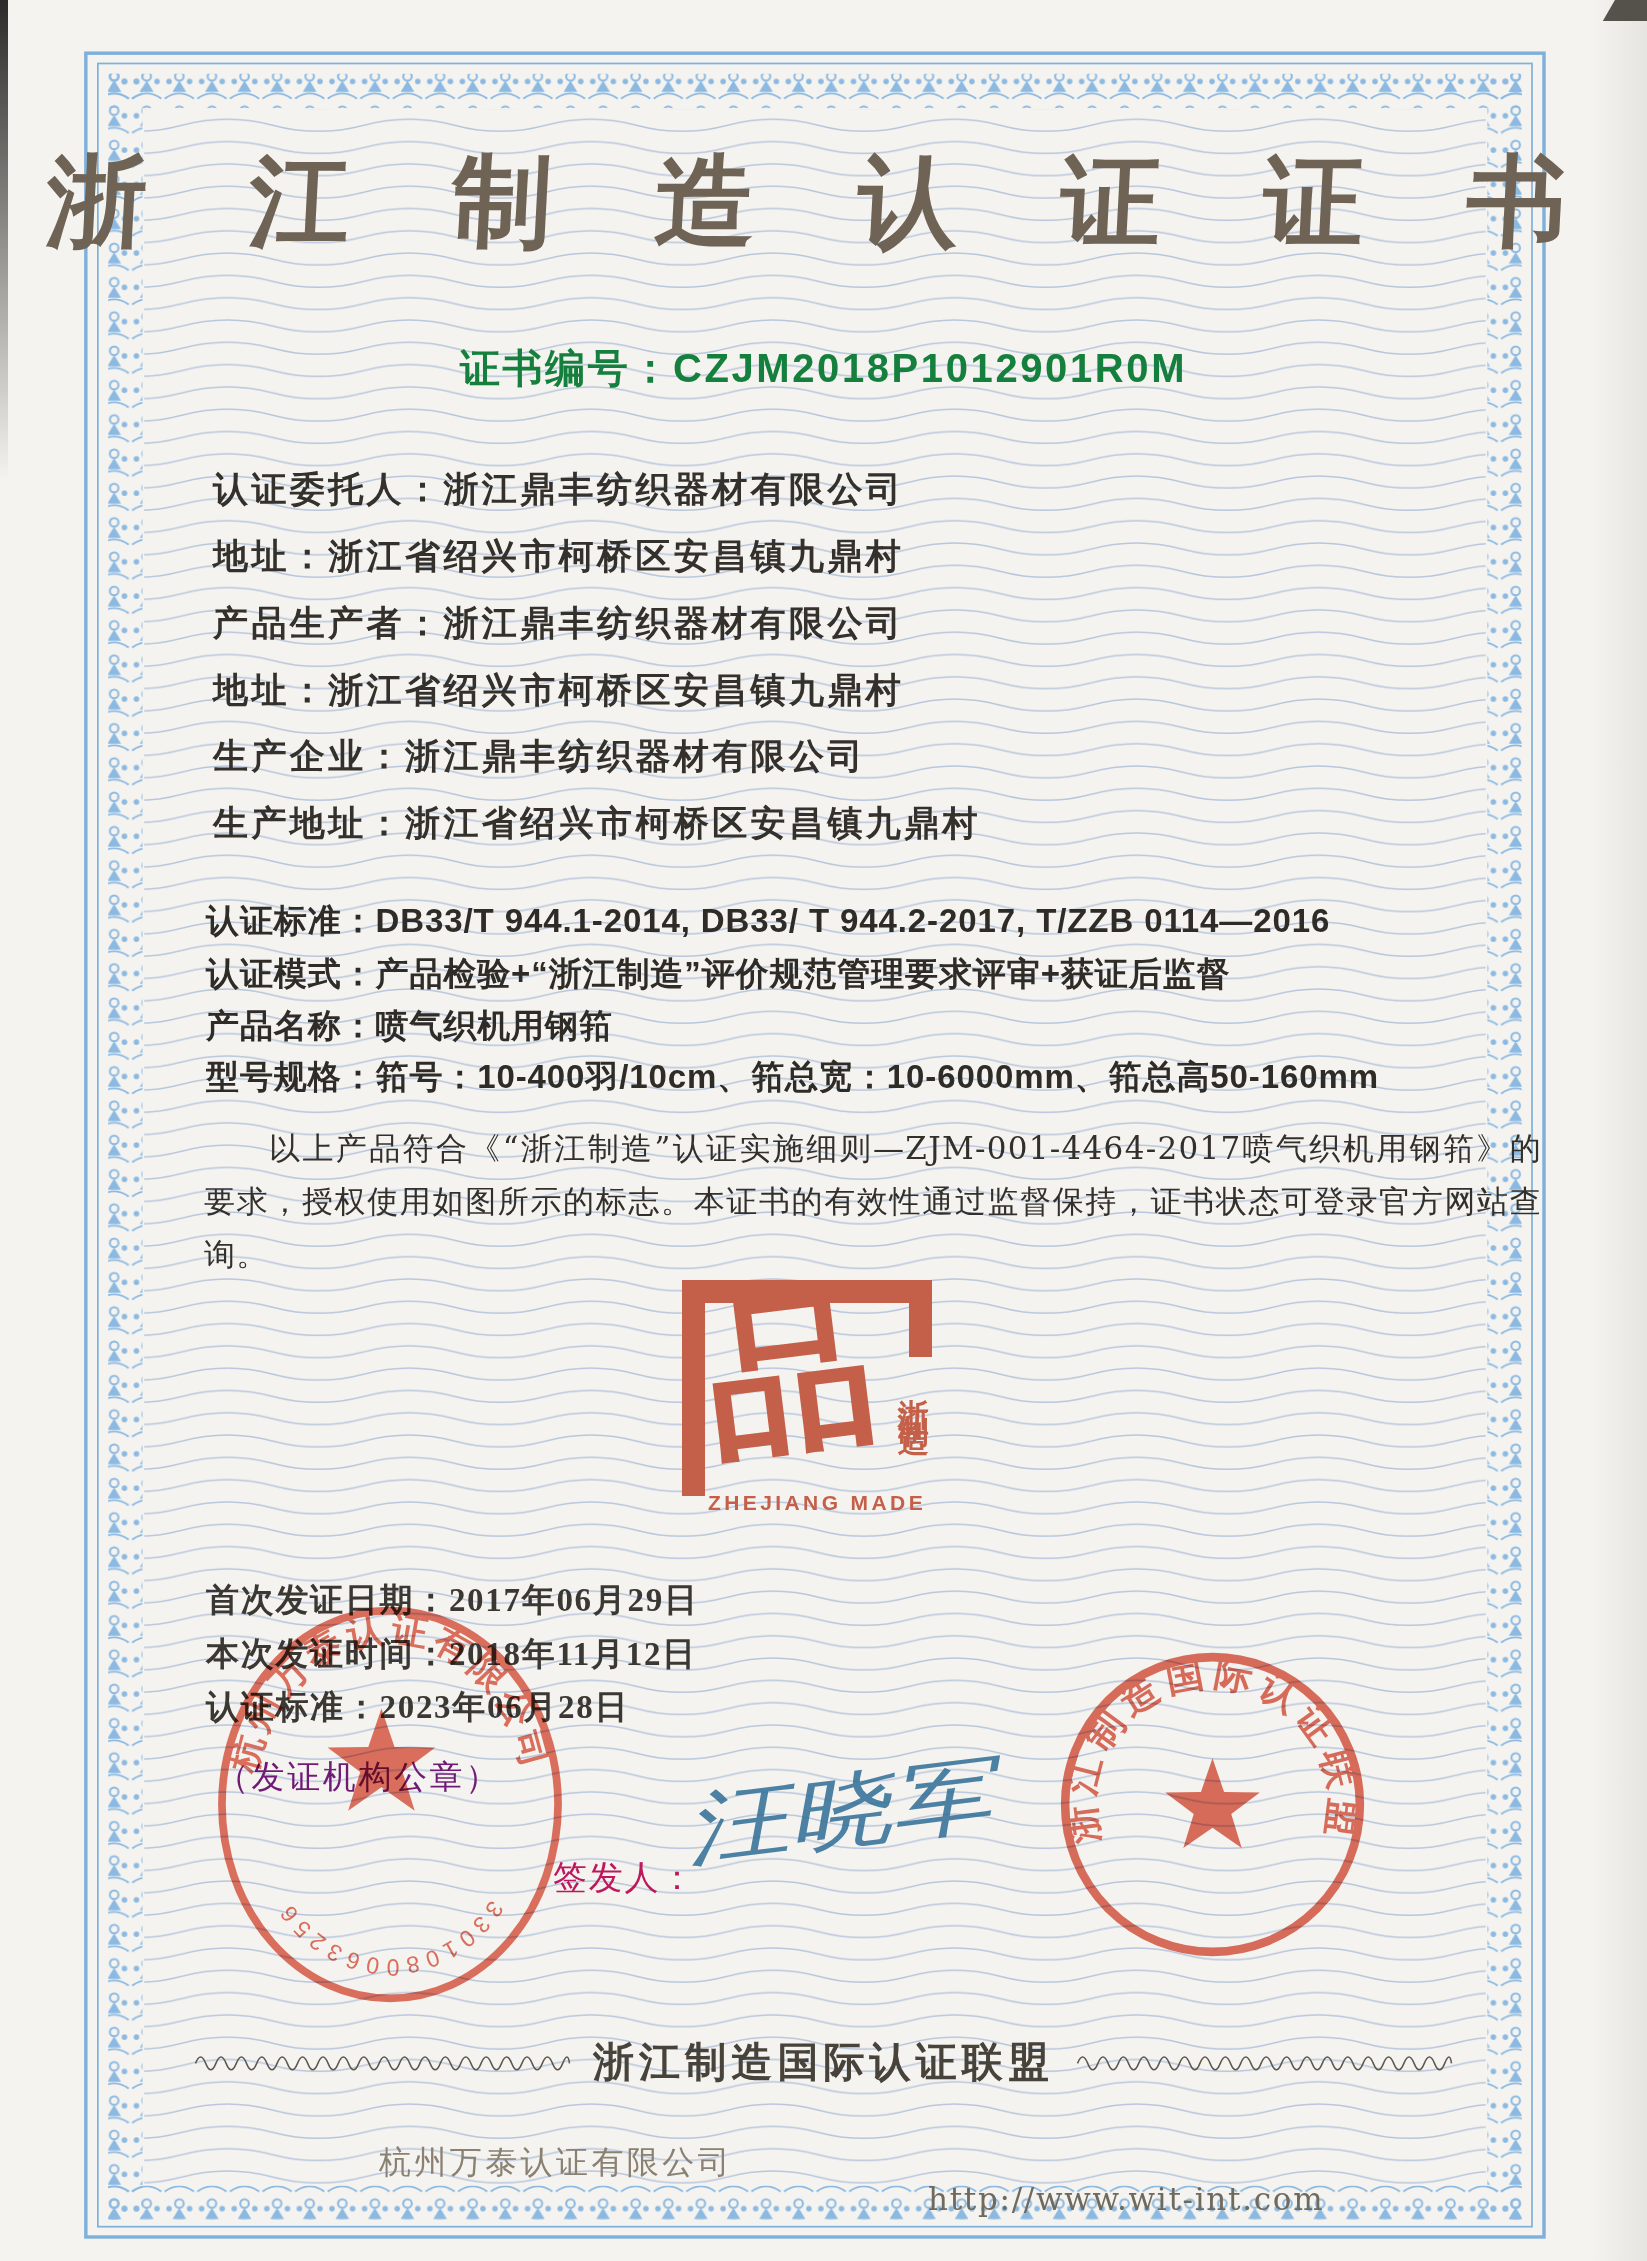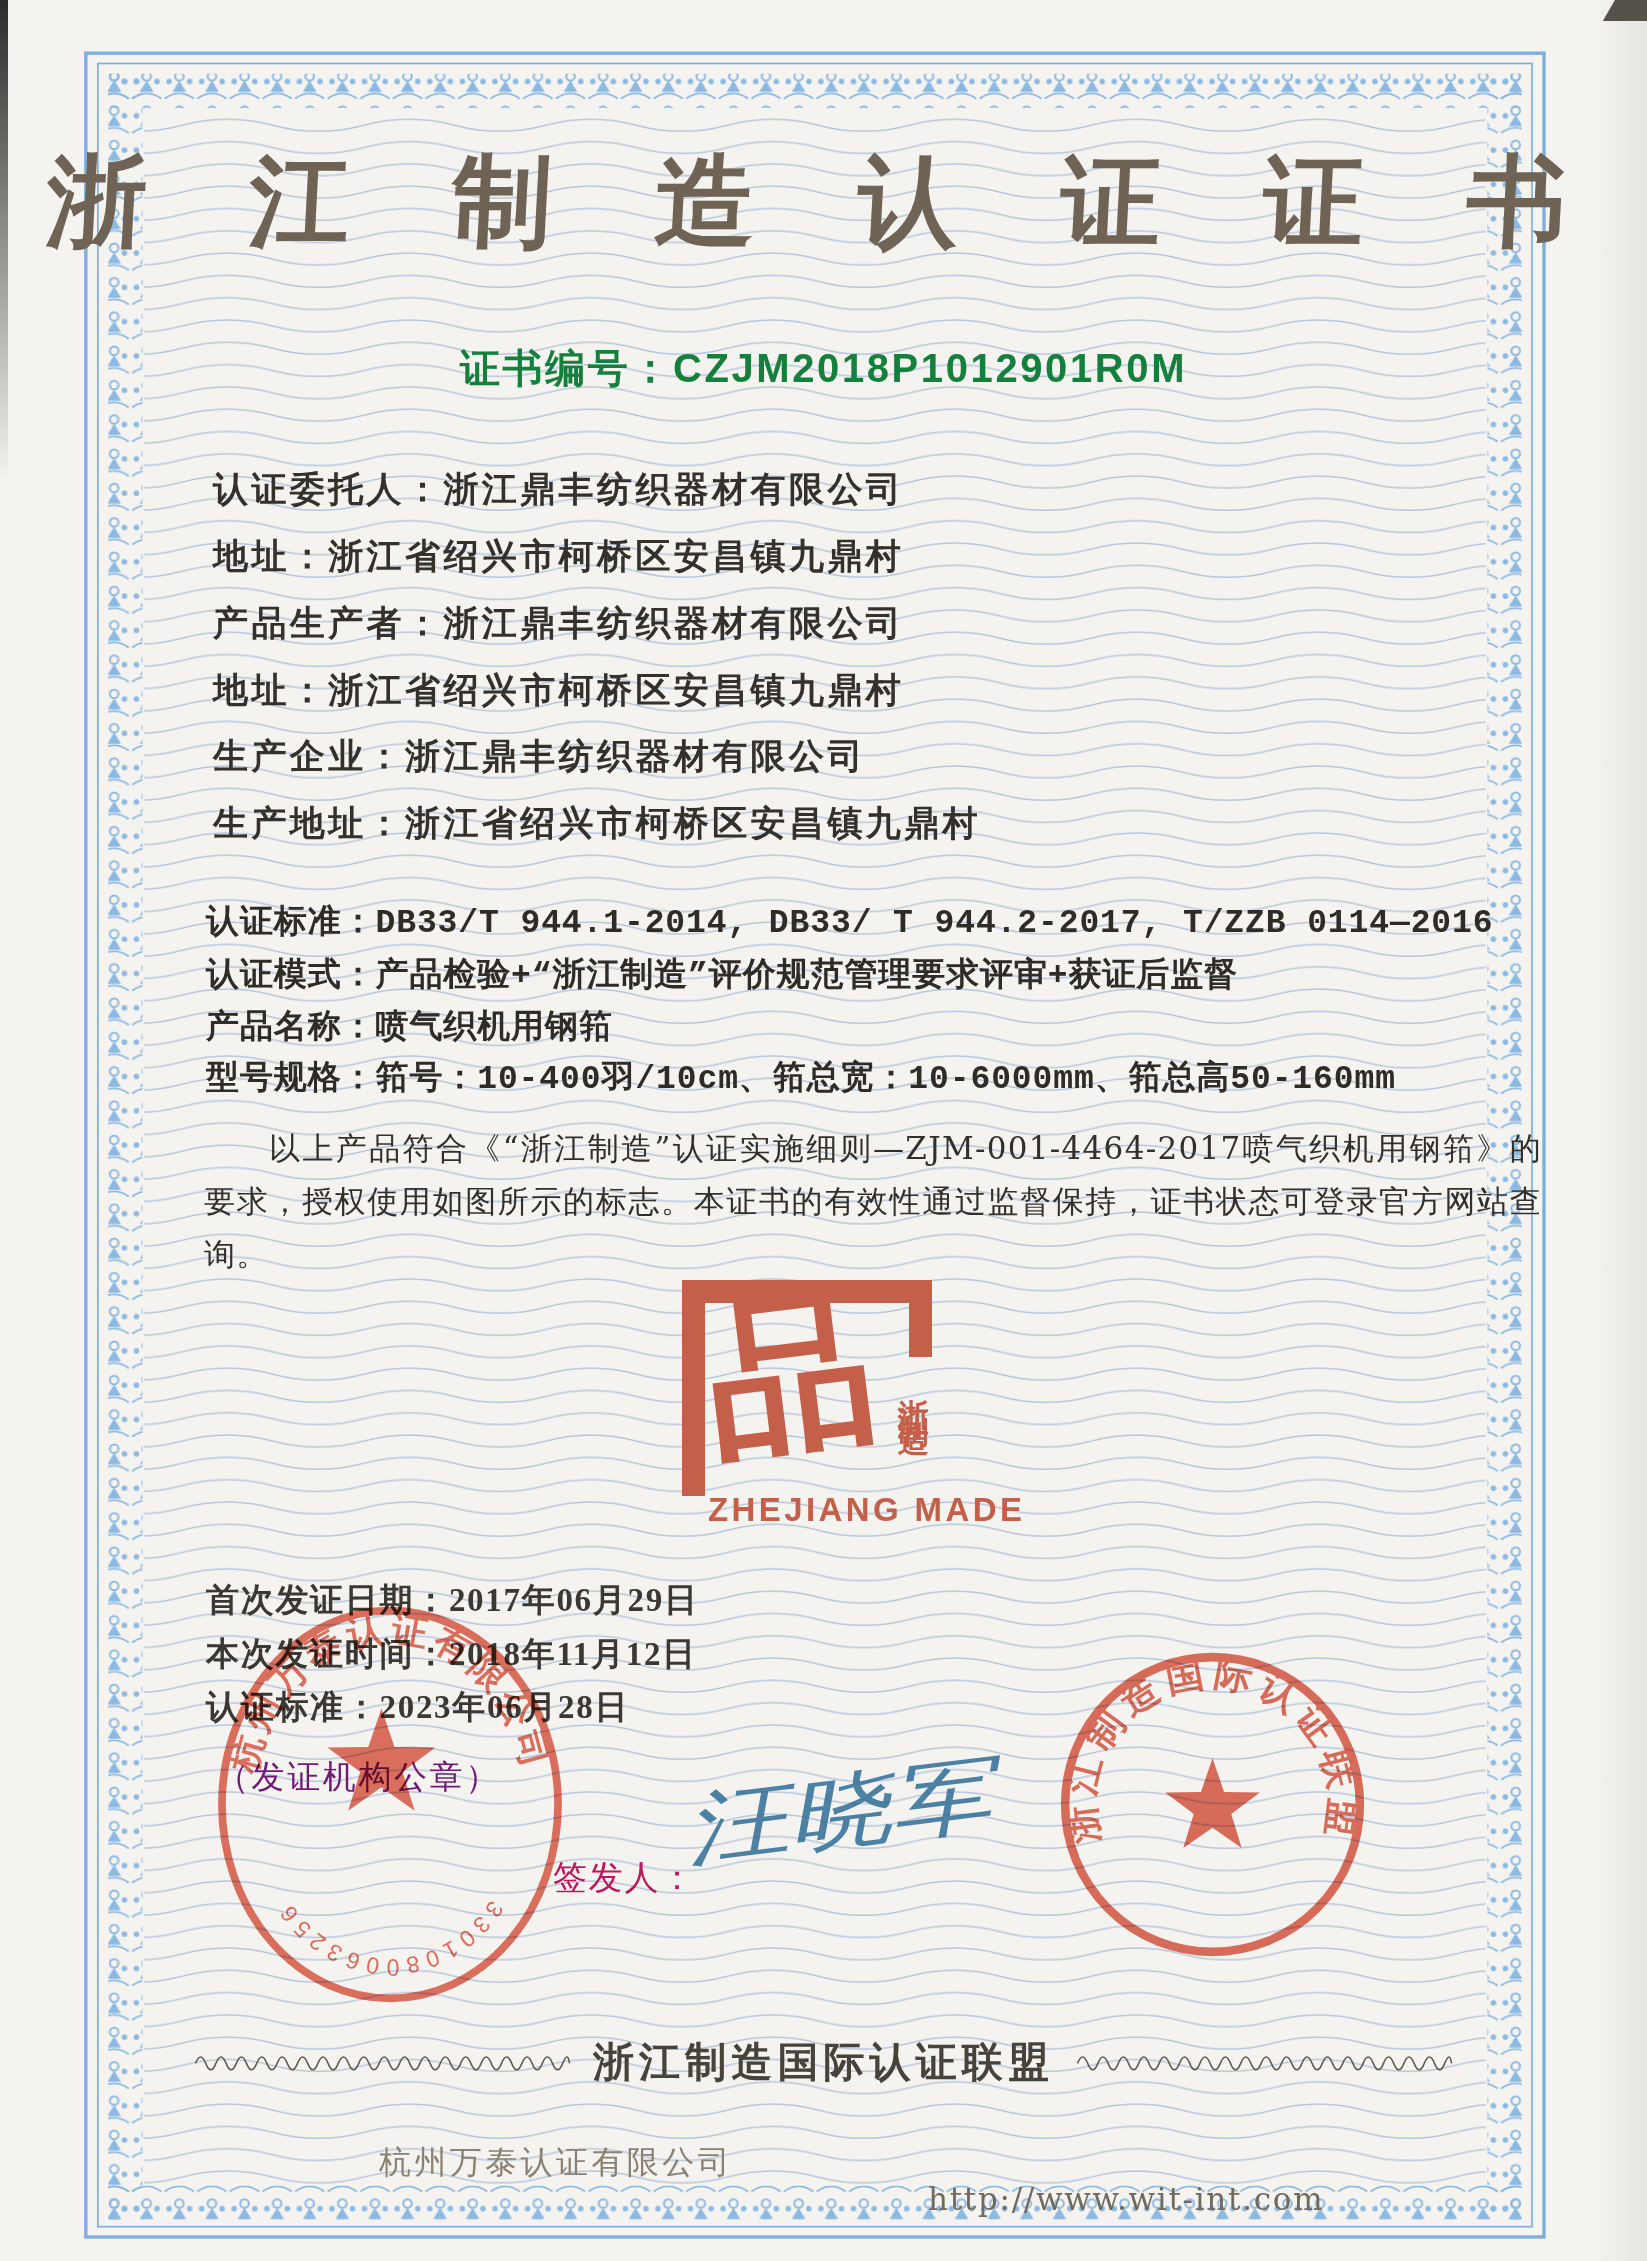--- a/index.html
+++ b/index.html
@@ -8,36 +8,36 @@
   
   #bg-svg{position:absolute;left:0;top:0;z-index:0;}
   .content{position:absolute;z-index:1;left:0;top:0;width:100%;height:100%;}
   .title{position:absolute;left:0;top:136px;width:100%;text-align:center;
          font-family:"DejaVu Serif",serif;font-weight:700;font-size:100px;
          color:#6e6354;letter-spacing:34px;transform:skewX(-3deg);}
   .certno{position:absolute;left:0;top:341px;width:100%;text-align:center;
           font-size:40px;font-weight:700;color:#15803d;letter-spacing:2.6px;}
   .info-line{position:absolute;left:213px;font-size:35px;font-weight:700;color:#34302b;
              letter-spacing:3.4px;white-space:nowrap;}
-  .spec-line{position:absolute;left:206px;font-family:Liberation Mono, monospace;
+  .spec-line{position:absolute;left:206px;font-family:Liberation Sans, sans-serif;
              font-size:33px;font-weight:600;color:#2f2c28;letter-spacing:0.9px;white-space:nowrap;}
   .para{position:absolute;left:160px;top:1122px;width:1338px;
         font-family:"DejaVu Serif",serif;font-size:31px;line-height:53px;color:#33302c;
         text-indent:65px;letter-spacing:1.3px;text-align:justify;margin-left:44px;}
   
   .logo{position:absolute;left:682px;top:1280px;width:250px;height:254px;z-index:1;}
   .logo .bar{position:absolute;background:#c4604a;}
   .logo .bar-top{left:0;top:0;width:250px;height:23px;}
   .logo .bar-left{left:0;top:0;width:23px;height:216px;}
   .logo .bar-right{right:0;top:0;width:23px;height:77px;}
   .logo .mark{position:absolute;left:24px;top:8.6px;font-family:"DejaVu Serif",serif;
               font-size:168px;font-weight:700;color:#c4604a;transform:rotate(-7deg);line-height:1;}
   .logo .side{position:absolute;right:-1.7px;top:94px;writing-mode:vertical-rl;text-orientation:upright;
               font-size:31px;font-weight:700;color:#c4604a;letter-spacing:8.6px;}
-  .logo .caption{position:absolute;left:26px;top:211px;width:225px;font-size:33px;font-weight:700;
+  .logo .caption{position:absolute;left:26px;top:211px;width:225px;font-size:21px;font-weight:700;
                  color:#c4604a;letter-spacing:3.4px;white-space:nowrap;}
   .date-line{position:absolute;left:206px;font-family:"Liberation Serif",serif;
              font-size:33px;font-weight:600;color:#3b3833;letter-spacing:1.7px;white-space:nowrap;}
   .seal-note{position:absolute;left:216px;top:1755px;font-family:"Liberation Serif",serif;
              font-size:33px;color:#701a75;letter-spacing:2.6px;}
   .signer-label{position:absolute;left:553px;top:1855px;font-family:"Liberation Serif",serif;
                 font-size:34px;color:#be185d;letter-spacing:1.7px;}
   .signature{position:absolute;left:686px;top:1777px;font-family:"DejaVu Serif",serif;
              font-style:italic;font-size:82px;color:#2f6e96;z-index:2;
              transform:rotate(-7deg) scaleX(1.25);transform-origin:left center;opacity:.85;}

